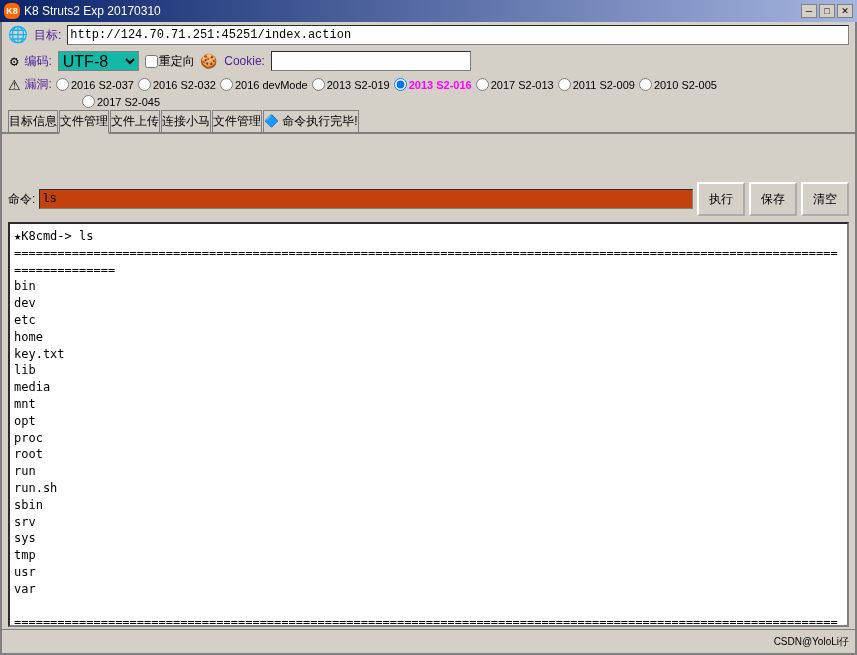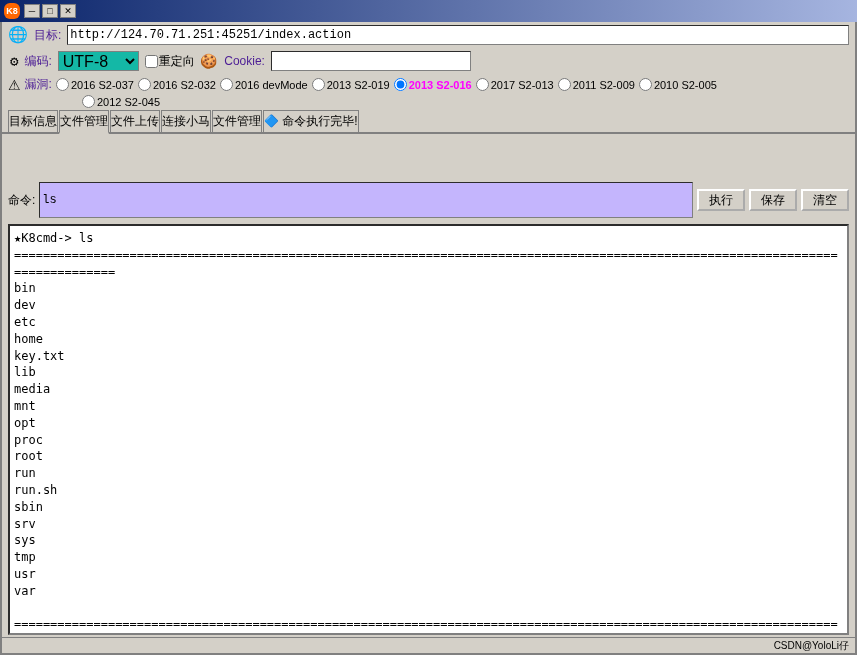--- a/index.html
+++ b/index.html
@@ -174,30 +174,30 @@
     }
 
     .cmd-label {
       font-family: "Microsoft YaHei", Arial, sans-serif;
       font-size: 12px;
       white-space: nowrap;
     }
 
     .cmd-input {
       flex: 1;
-      height: 36px;
+      height: 20px;
       border: 1px inset #808080;
-      background: #c4b5fd;
+      background: #c2410c;
       font-size: 12px;
       padding: 0 2px;
       font-family: "Courier New", monospace;
     }
 
     .cmd-btn {
-      height: 22px;
+      height: 34px;
       padding: 0 10px;
       background: #d4d0c8;
       border: 2px outset #ffffff;
       font-family: "Microsoft YaHei", Arial, sans-serif;
       font-size: 12px;
       cursor: pointer;
       white-space: nowrap;
     }
 
     
@@ -215,21 +215,21 @@
     }
 
     .terminal pre {
       white-space: pre-wrap;
       word-break: break-all;
       line-height: 1.4;
     }
 
     
     .status-bar {
-      height: 16px;
+      height: 24px;
       background: #d4d0c8;
       border-top: 1px solid #808080;
       display: flex;
       align-items: center;
       justify-content: flex-end;
       padding: 0 6px;
       font-size: 10px;
       font-family: "Microsoft YaHei", Arial, sans-serif;
       color: #000;
     }
@@ -244,20 +244,21 @@
     .terminal::-webkit-scrollbar-thumb {
       background: #a0a0a0;
       border: 1px solid #808080;
     }
   </style>
 </head>
 <body>
 
 <div id="titlebar">
   <span class="title-icon">K8</span>
+  <span class="title-text">K8 Struts2 Exp 20170310</span>
   <div class="title-btns">
     <span class="title-btn">─</span>
     <span class="title-btn">□</span>
     <span class="title-btn">✕</span>
   </div>
 </div>
 
 <div id="main-window">
 
   <div class="toolbar-row">
@@ -320,21 +321,21 @@
     </label>
     <label>
       <input type="radio" name="vuln" style="">
       <span>2010 S2-005</span>
     </label>
   </div>
 
   <div class="vuln-row" style="padding-top:0; padding-left: 80px;">
     <label>
       <input type="radio" name="vuln" style="">
-      <span>2012 S2-045</span>
+      <span>2017 S2-045</span>
     </label>
   </div>
 
   <div class="tab-bar">
     <div class="tab">
       <span>目标信息</span>
     </div>
     <div class="tab active">
       <span>文件管理</span>
     </div>

